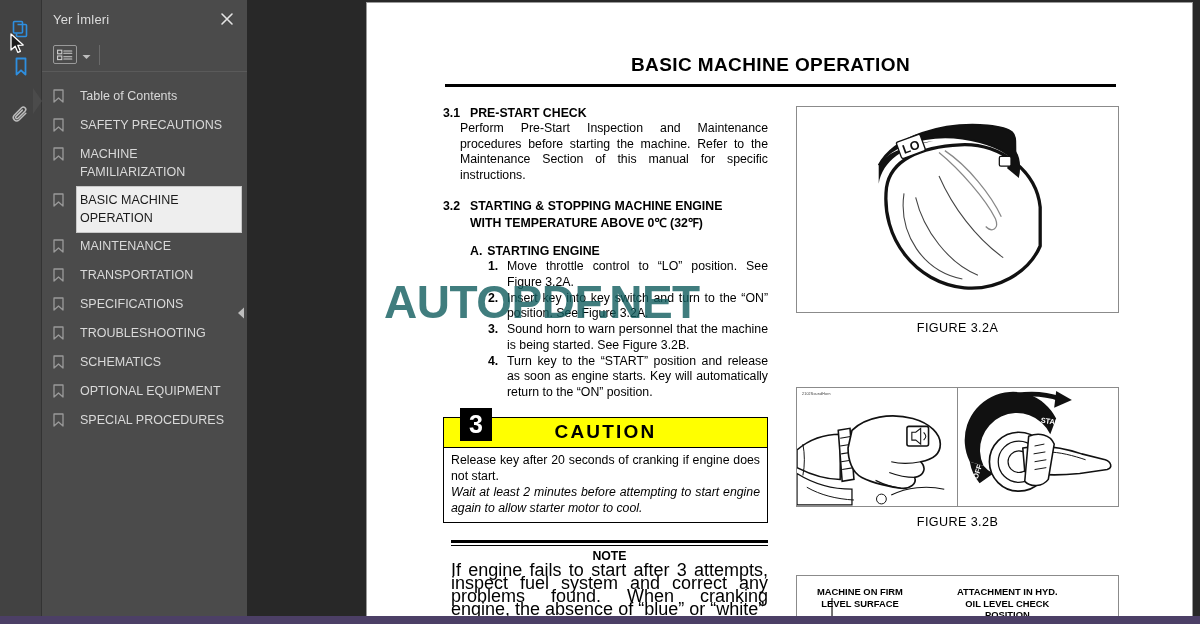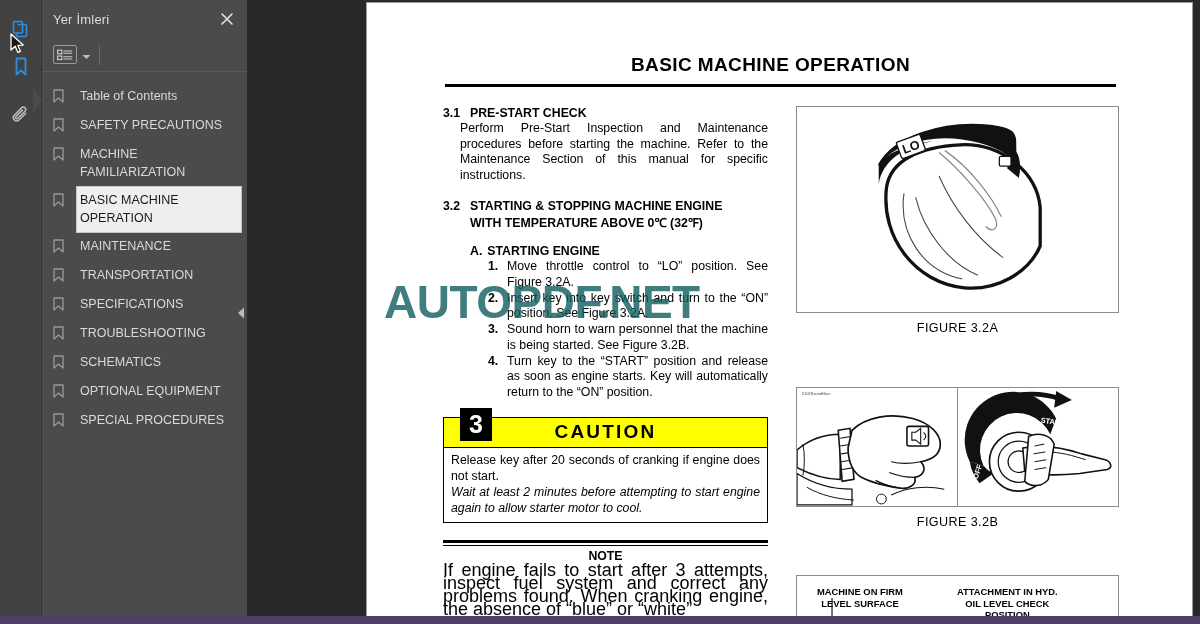--- a/index.html
+++ b/index.html
@@ -283,21 +283,21 @@
   }
   #caution-body {
     padding: 4px 7px 6px 7px;
     font-size: 12.3px;
     line-height: 16px;
   }
   #caution-body p { margin: 0; text-align: justify; }
   #caution-body p.last { text-align: justify; font-style: italic; }
 
   
-  #note-block { margin-top: 17px; }
+  #note-block { margin-top: 17px; margin-left: 8px; }
   .note-rule-thick { height: 3px; background: #000; }
   .note-rule-thin { height: 1px; background: #000; margin-top: 2px; }
   #note-title {
     text-align: center;
     font-weight: bold;
     font-size: 12.3px;
     margin-top: 3px;
   }
   #note-body {
     font-size: 18px;

